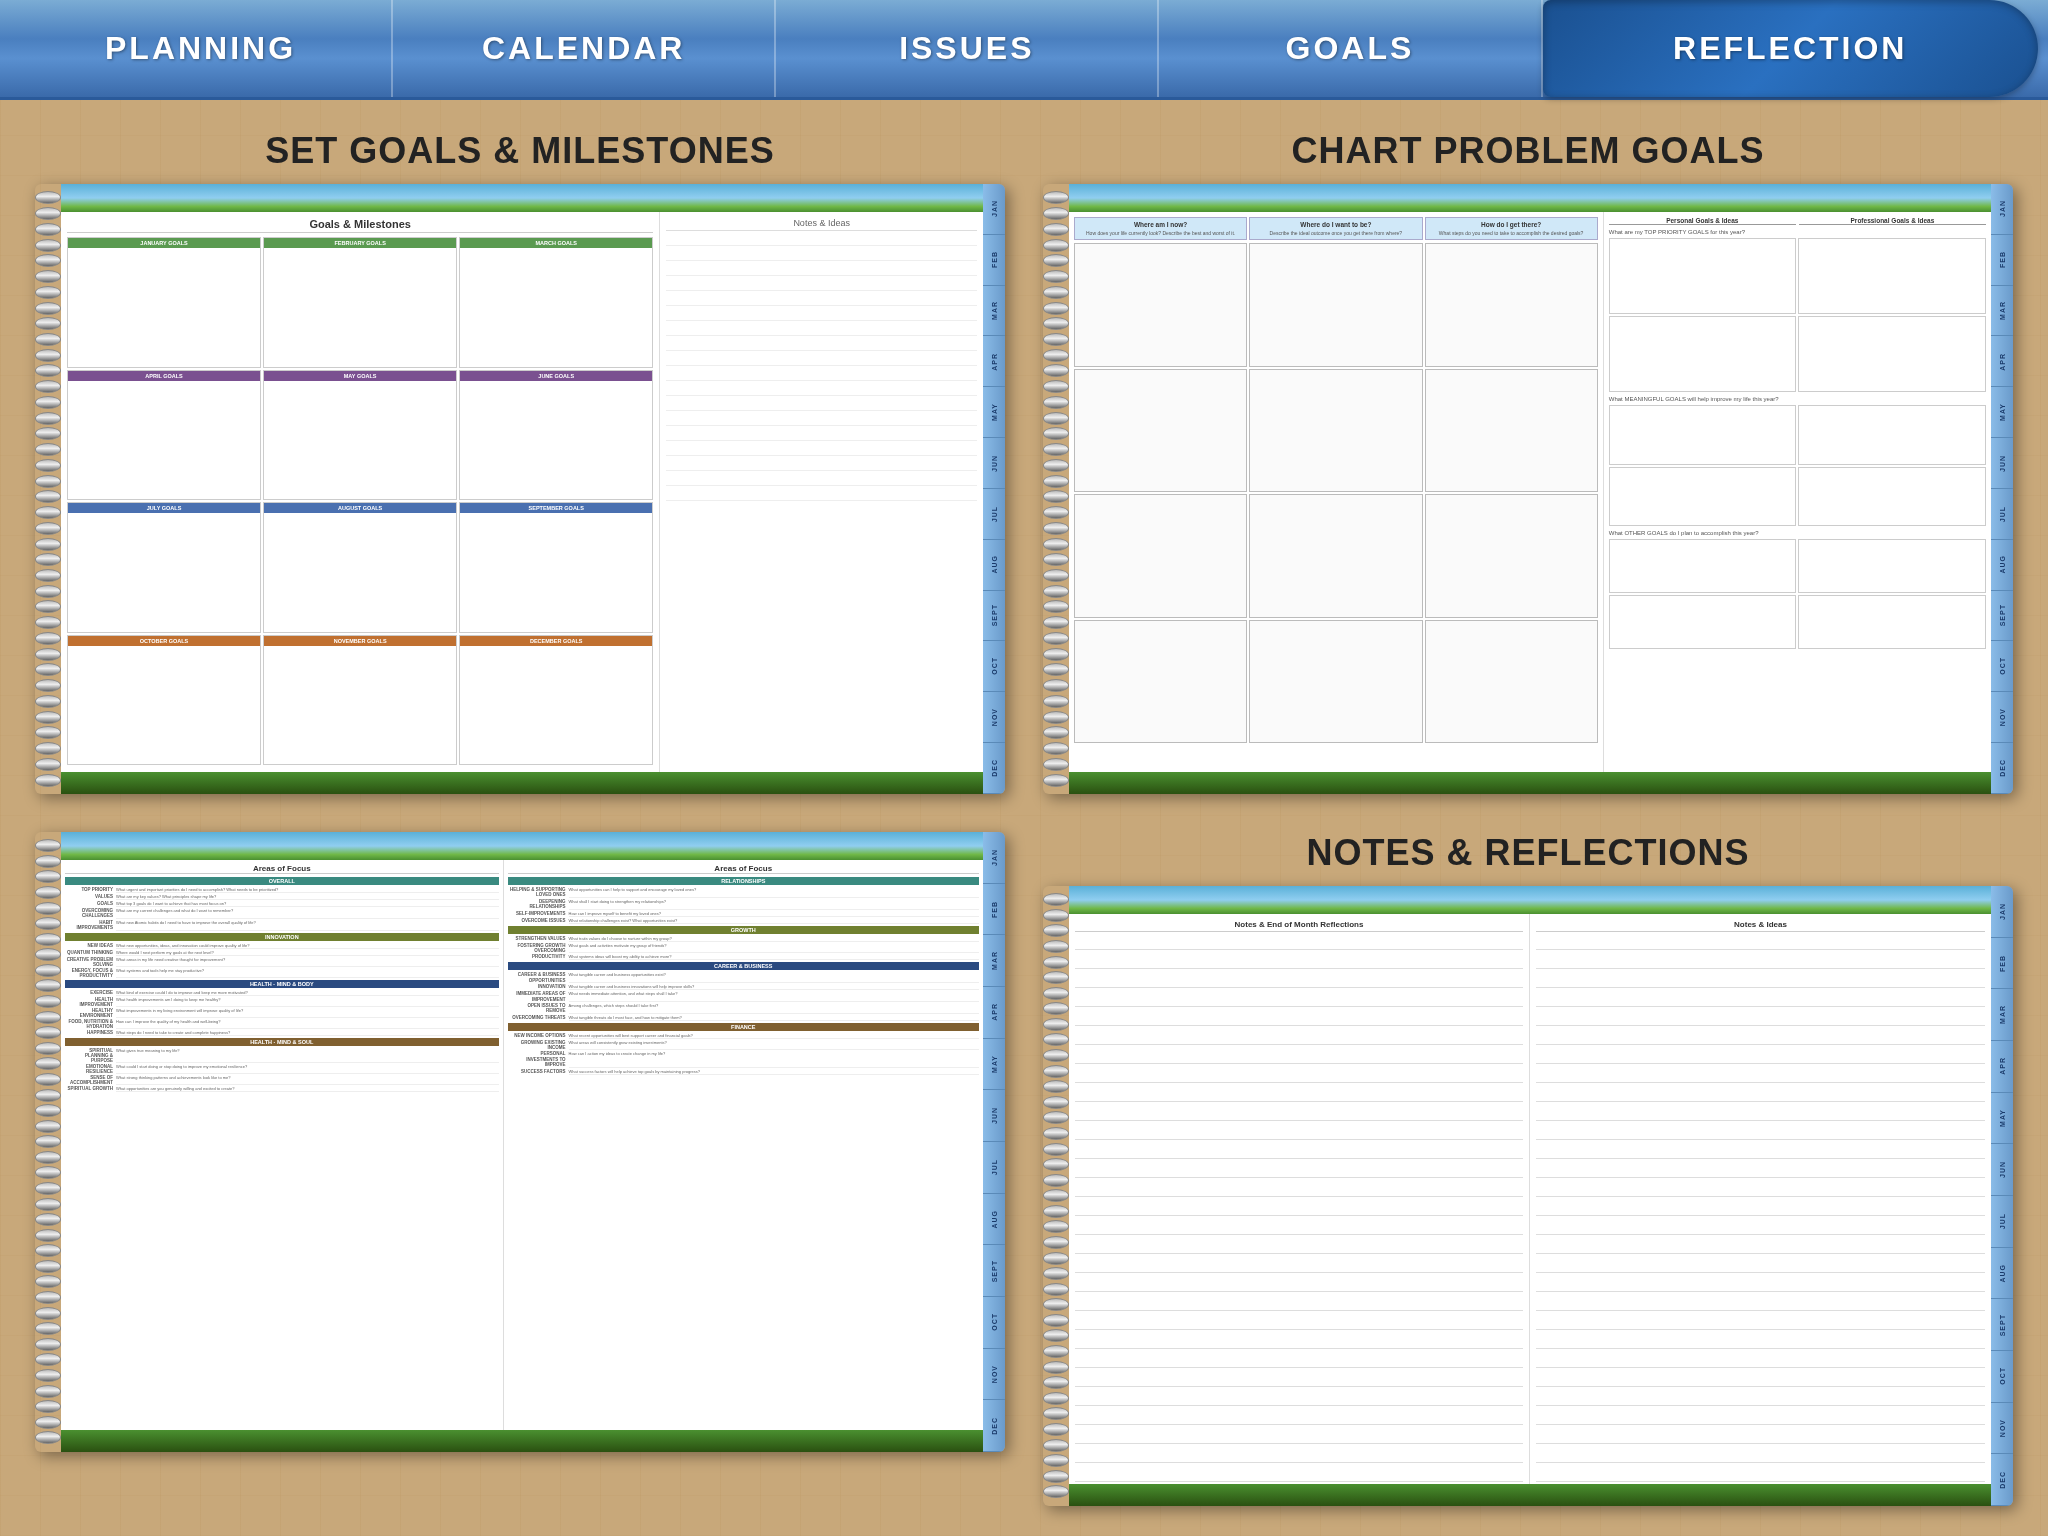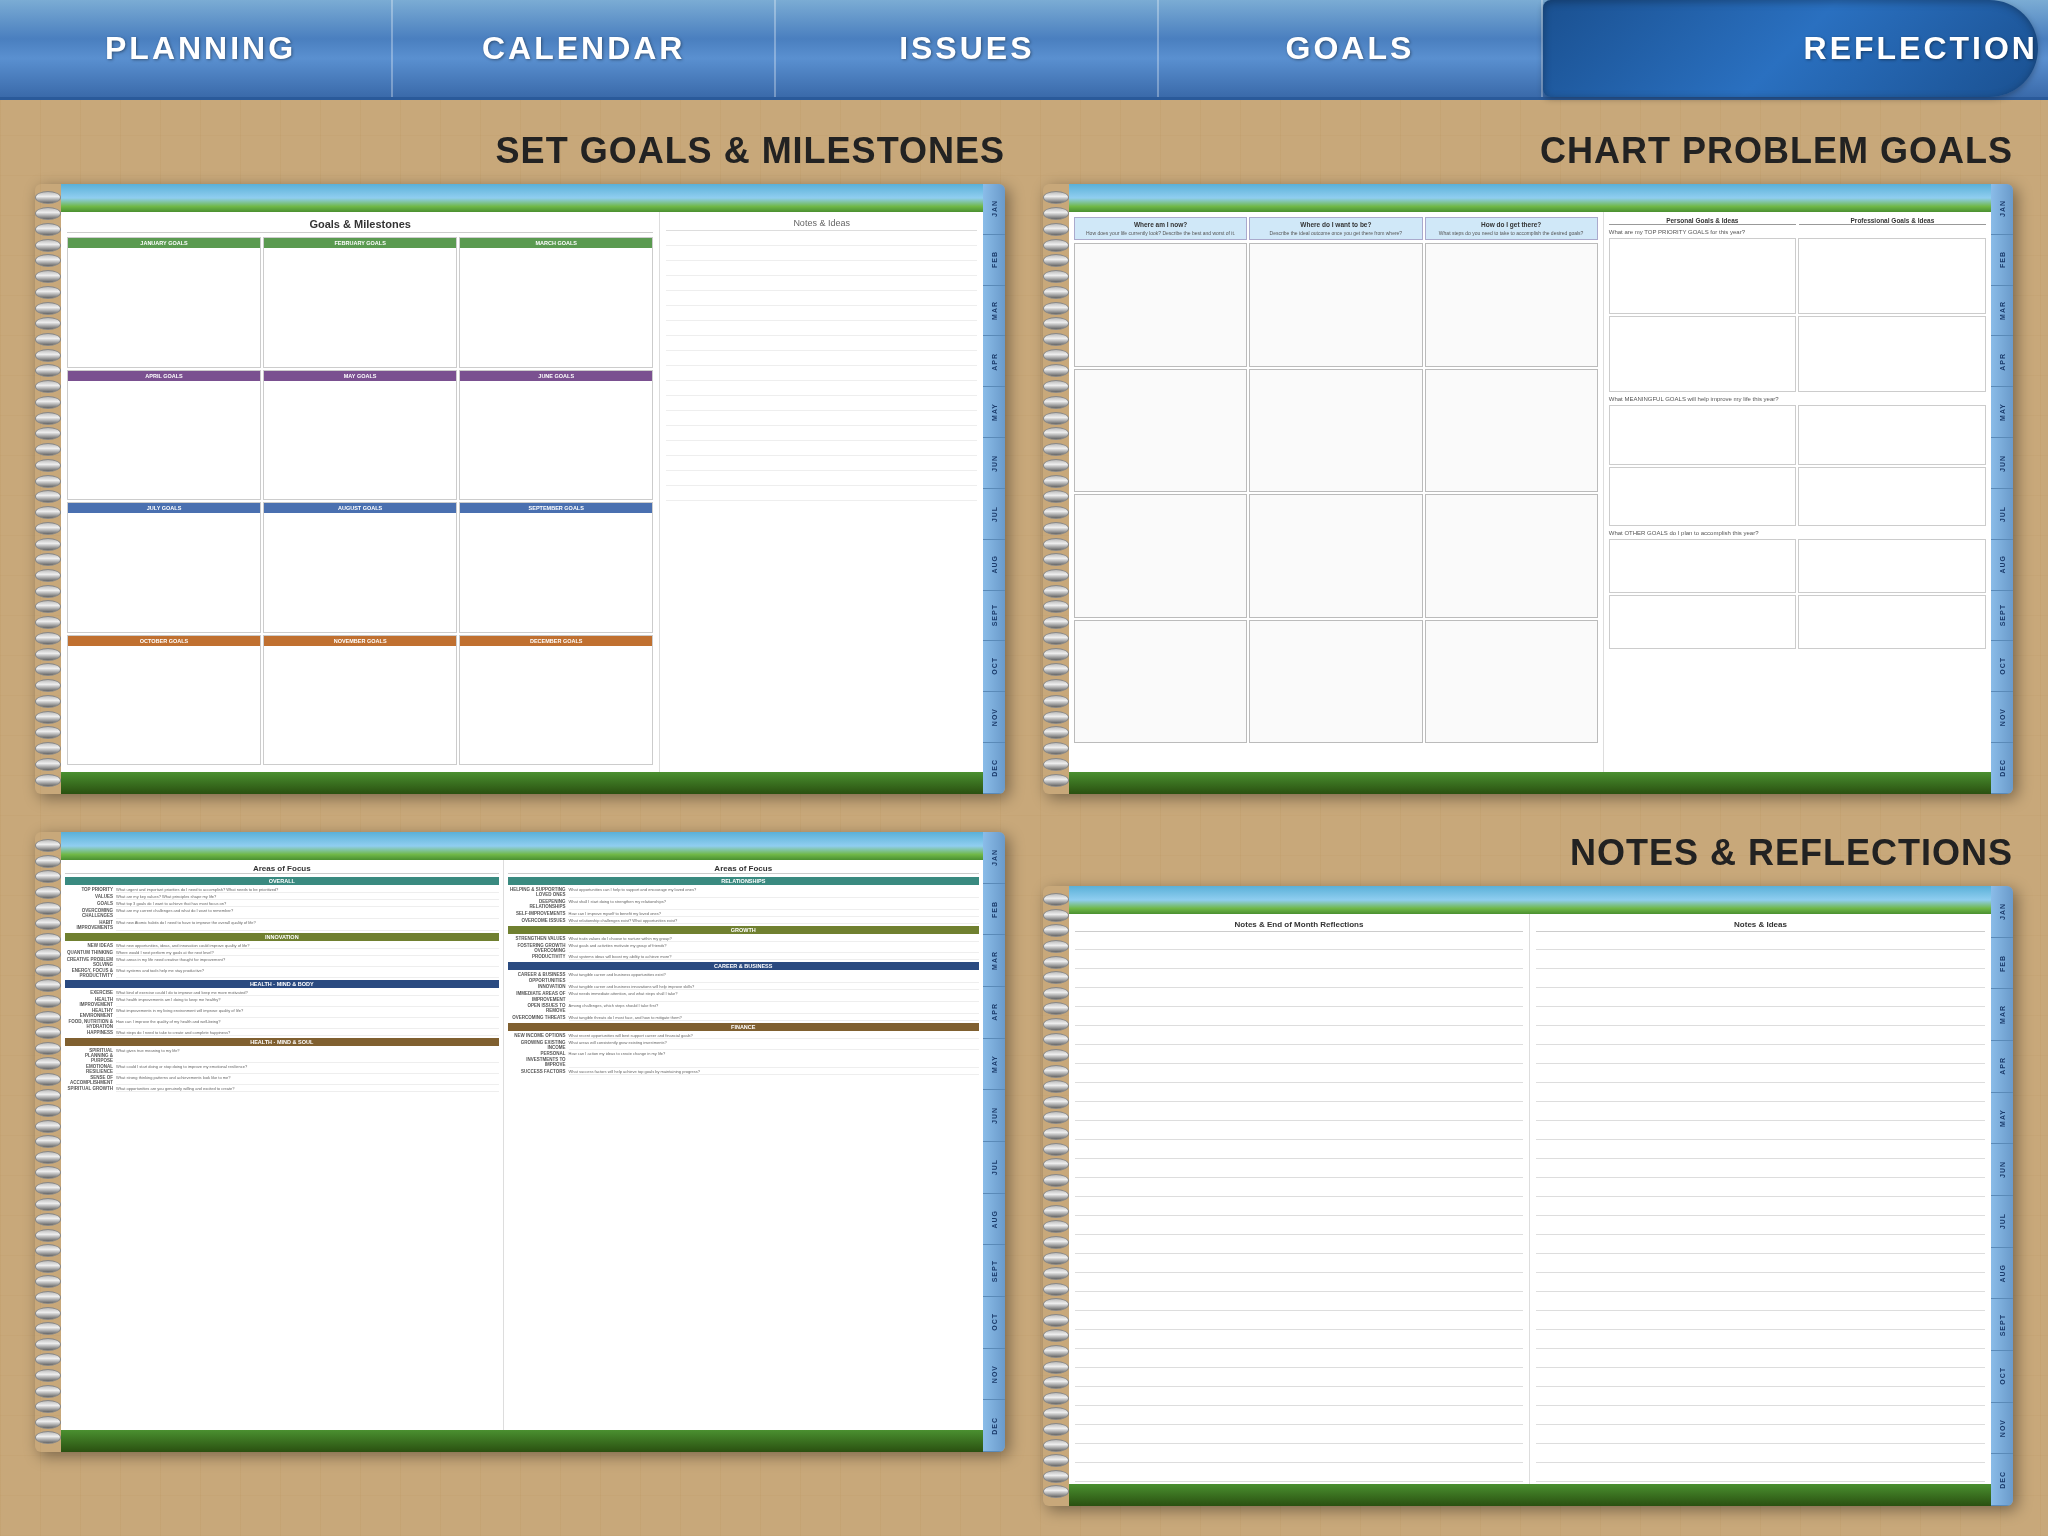--- a/index.html
+++ b/index.html
@@ -32,21 +32,20 @@
       cursor: pointer;
       text-shadow: 1px 1px 3px rgba(0,0,0,0.4);
       border-right: 2px solid rgba(255,255,255,0.3);
       height: 100%;
       display: flex;
       align-items: center;
       justify-content: center;
     }
     .nav-item:last-child {
       border-right: none;
-      justify-content: flex-end;
     }
     .nav-item.active {
       background: linear-gradient(135deg, #1a5090 0%, #2a70c0 50%, #1a5090 100%);
       border-radius: 8px 50px 50px 8px;
       box-shadow: inset 0 2px 8px rgba(0,0,0,0.3), 0 2px 6px rgba(0,0,0,0.3);
       flex: 1.3;
     }
 
     
     .main-content {
@@ -60,21 +59,21 @@
       grid-template-columns: 1fr 1fr;
       grid-template-rows: 1fr 1fr;
       gap: 0;
       padding: 20px;
     }
 
     
     .quadrant {
       display: flex;
       flex-direction: column;
-      align-items: flex-end;
+      align-items: center;
       padding: 10px 15px;
     }
 
     .quadrant-title {
       font-size: 36px;
       font-weight: 900;
       color: #222;
       text-align: center;
       margin-bottom: 12px;
       letter-spacing: 1px;

